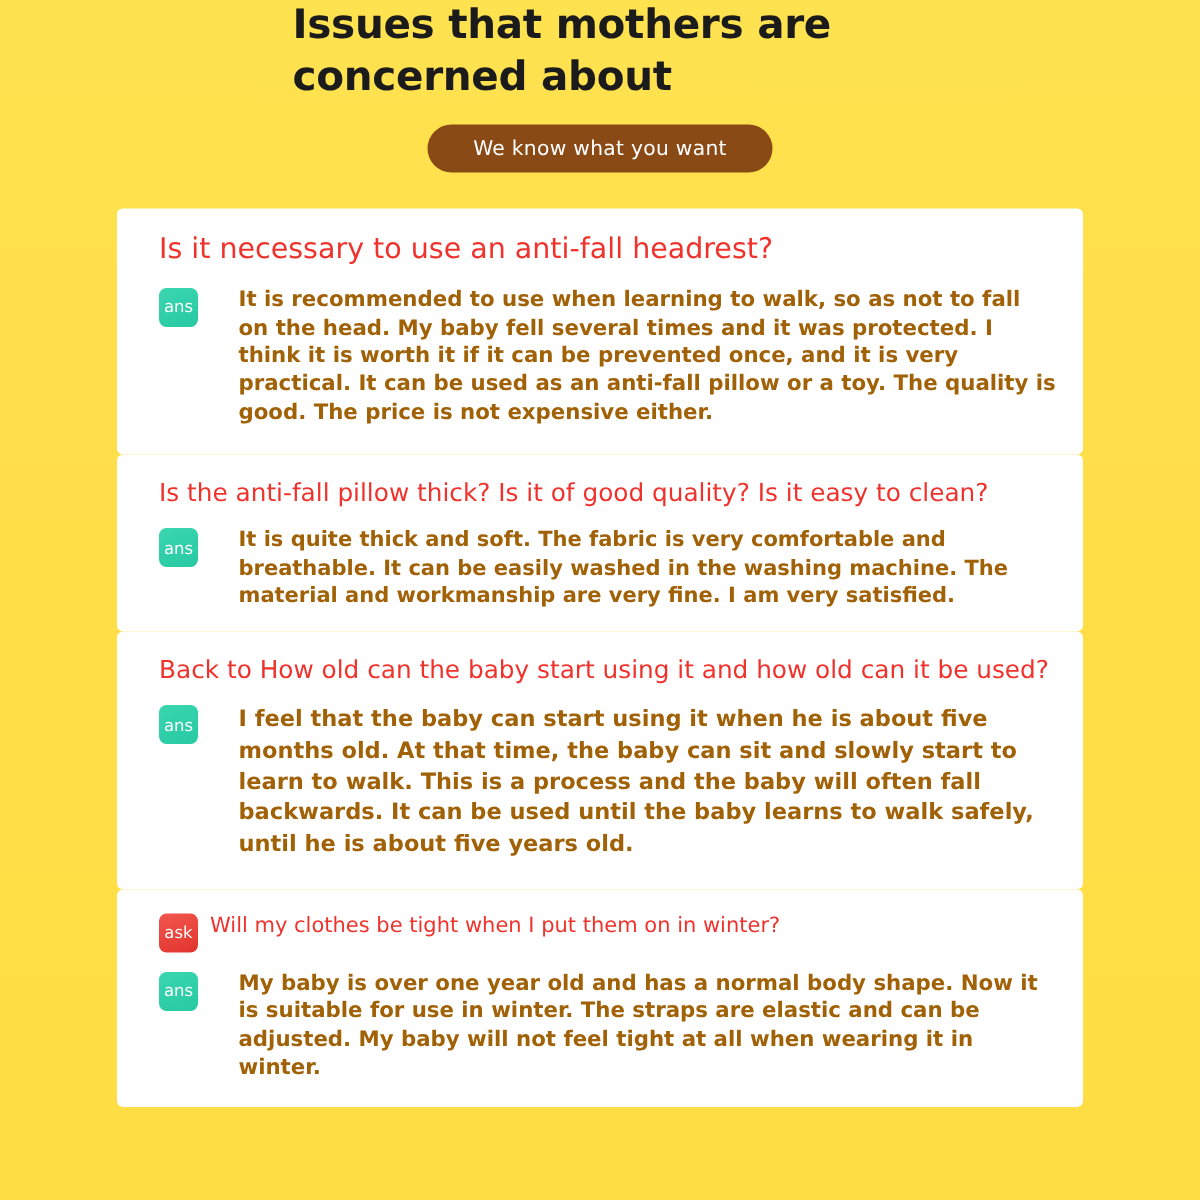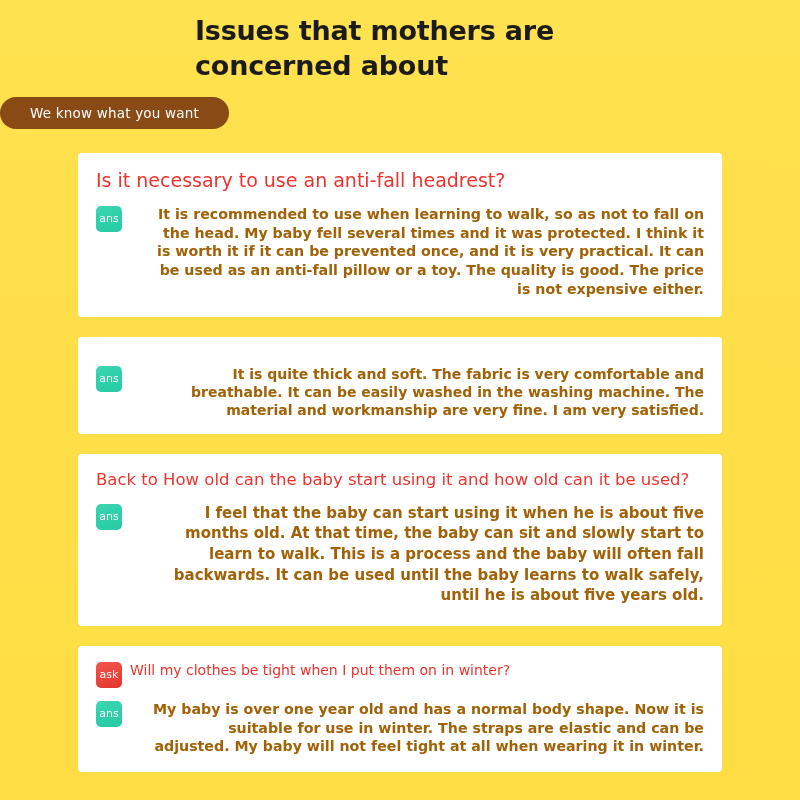--- a/index.html
+++ b/index.html
@@ -14,61 +14,60 @@
     overflow: hidden;
   }
   .page {
     position: relative;
     width: 800px;
     height: 800px;
     background: linear-gradient(180deg, #ffe250 0%, #ffdf49 40%, #ffdd44 100%);
     box-sizing: border-box;
   }
   .header {
-    padding-top: 14px;
+    padding-top: 0;
     text-align: center;
   }
   .title {
     font-family: "DejaVu Sans", sans-serif;
     font-weight: bold;
     font-size: 27px;
     line-height: 1.28;
     color: #1b1b1b;
     letter-spacing: -0.2px;
     width: 430px;
     margin: 0 auto;
     text-align: left;
     padding-left: 10px;
     box-sizing: border-box;
   }
   .subtitle-wrap {
     margin-top: 14px;
     display: flex;
+    justify-content: center;
   }
   .subtitle-pill {
     background: #8a4a16;
     color: #ffffff;
     font-size: 13.5px;
     border-radius: 16px;
     padding: 8px 30px;
     letter-spacing: 0.2px;
     font-family: "DejaVu Sans", sans-serif;
   }
   .cards {
     margin-top: 24px;
     padding: 0 78px;
     box-sizing: border-box;
   }
   .card {
     background: #ffffff;
     border-radius: 4px;
-    padding: 16px 18px 14px 18px;
-    margin-bottom: 20px;
+    padding: 16px 18px 14px 28px;
     box-sizing: border-box;
-    text-align: right;
   }
   .q-row {
     display: flex;
     align-items: flex-start;
     gap: 8px;
   }
   .q-text {
     color: #f0322c;
     font-size: 16.5px;
     line-height: 1.25;
@@ -135,20 +134,23 @@
       <div class="q-row">
         <div class="q-text big">Is it necessary to use an anti-fall headrest?</div>
       </div>
       <div class="a-row">
         <div class="badge ans">ans</div>
         <div class="a-text">It is recommended to use when learning to walk, so as not to fall on the head. My baby fell several times and it was protected. I think it is worth it if it can be prevented once, and it is very practical. It can be used as an anti-fall pillow or a toy. The quality is good. The price is not expensive either.</div>
       </div>
     </div>
 
     <div class="card c2">
+      <div class="q-row">
+        <div class="q-text">Is the anti-fall pillow thick? Is it of good quality? Is it easy to clean?</div>
+      </div>
       <div class="a-row">
         <div class="badge ans">ans</div>
         <div class="a-text">It is quite thick and soft. The fabric is very comfortable and breathable. It can be easily washed in the washing machine. The material and workmanship are very fine. I am very satisfied.</div>
       </div>
     </div>
 
     <div class="card c3">
       <div class="q-row">
         <div class="q-text">Back to How old can the baby start using it and how old can it be used?</div>
       </div>

